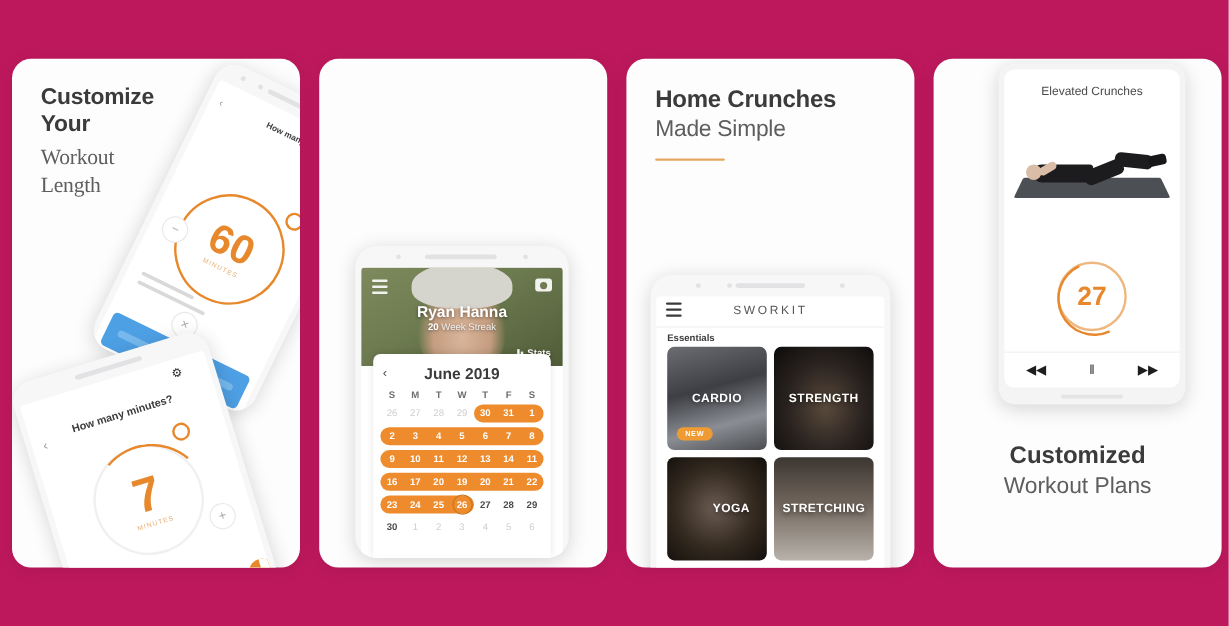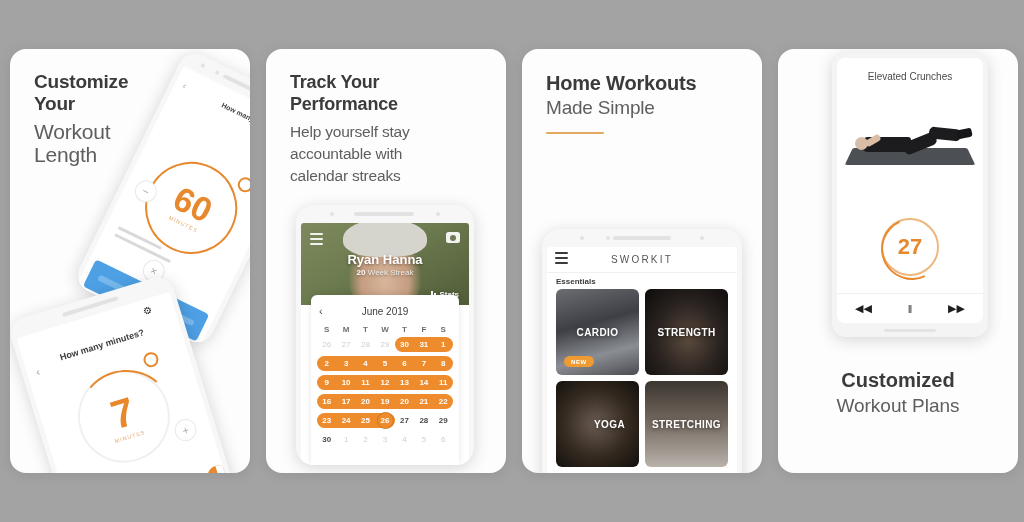--- a/index.html
+++ b/index.html
@@ -5,21 +5,21 @@
   * { box-sizing: border-box; margin: 0; padding: 0; }
   html, body {
     width: 1024px; height: 522px;
     background: #ffffff;
     font-family: "Liberation Sans", sans-serif;
     overflow: hidden;
   }
   .stage {
     position: relative;
     width: 1024px; height: 522px;
-    background: #a3a3a3;
+    background: #be185d;
     display: flex;
     align-items: center;
   }
   .panel {
     position: relative;
     width: 240px; height: 424px;
     background: #fdfdfd;
     border-radius: 16px;
     box-shadow: 0 2px 14px rgba(0,0,0,0.09);
     overflow: hidden;
@@ -36,21 +36,21 @@
     font-weight: bold;
     color: #3b3b3b;
     letter-spacing: -0.2px;
   }
   .hl-light {
     font-weight: 400;
     color: #5e5e5e;
     letter-spacing: -0.2px;
   }
   .p1 .hl-bold { font-size: 19px; line-height: 22px; }
-  .p1 .hl-light { font-size: 21px; line-height: 23px; margin-top: 5px; }
+  .p1 .hl-light { font-size: 18px; line-height: 23px; margin-top: 5px; font-family: Liberation Serif, serif; }
   .p2 .hl-bold { font-size: 18px; line-height: 22px; }
   .p2 .hl-light { font-size: 15.5px; line-height: 22px; margin-top: 6px; }
   .p3 .hl-bold { font-size: 20px; line-height: 24px; }
   .p3 .hl-light { font-size: 19px; line-height: 24px; margin-top: 1px; }
   .accent-rule {
     width: 58px; height: 2px; background: #e3a960;
     margin-top: 12px; border-radius: 2px;
   }
 
   
@@ -219,21 +219,21 @@
     position: absolute; left: 10px; right: 10px; top: 72px; bottom: 0;
     background: #ffffff; border-radius: 6px 6px 0 0;
     box-shadow: 0 -1px 6px rgba(0,0,0,0.10);
     padding: 8px 6px 0 6px;
   }
   .cal-head {
     display: flex; align-items: center; justify-content: center;
     position: relative; height: 16px;
   }
   .cal-prev { position: absolute; left: 2px; font-size: 11px; color: #4a4a4a; }
-  .cal-title { font-size: 10px; font-weight: normal; color: #3b3b3b; }
+  .cal-title { font-size: 13px; font-weight: bold; color: #3b3b3b; }
   .cal-dow, .cal-row { display: grid; grid-template-columns: repeat(7, 1fr); }
   .cal-dow { margin-top: 6px; }
   .cal-dow span {
     text-align: center; font-size: 8px; color: #6e6e6e; font-weight: bold;
   }
   .cal-row { height: 17px; align-items: center; position: relative; margin-top: 2px; }
   .cal-row .cell {
     position: relative; z-index: 2;
     text-align: center; font-size: 8px; font-weight: bold;
     line-height: 17px;
@@ -436,27 +436,20 @@
         </div>
 
         <div class="round-btn p1b-plus">+</div>
 
         <div class="p1b-toggle"></div>
       </div>
     </div>
   </div>
 
   <div class="panel panel-2 p2">
-    <div class="headline">
-      <div class="hl-bold" style="white-space:pre-line">Track Your
-Performance</div>
-      <div class="hl-light" style="white-space:pre-line">Help yourself stay
-accountable with
-calendar streaks</div>
-    </div>
 
     <div class="phone p2-phone">
       <div class="phone-notch"></div>
       <div class="phone-dot" style="left:34px"></div>
       <div class="phone-dot" style="left:58px"></div>
       <div class="phone-dot" style="right:34px"></div>
 
       <div class="phone-screen">
         <div class="p2-hero">
           <div class="p2-face"></div>
@@ -560,21 +553,21 @@
                 <div class="cell muted">6</div>
               </div>
             </div>
         </div>
       </div>
     </div>
   </div>
 
   <div class="panel panel-3 p3">
     <div class="headline">
-      <div class="hl-bold">Home Workouts</div>
+      <div class="hl-bold">Home Crunches</div>
       <div class="hl-light">Made Simple</div>
       <div class="accent-rule"></div>
     </div>
 
     <div class="phone p3-phone">
       <div class="phone-notch"></div>
       <div class="phone-dot" style="left:38px"></div>
       <div class="phone-dot" style="left:64px"></div>
       <div class="phone-dot" style="right:38px"></div>
 

